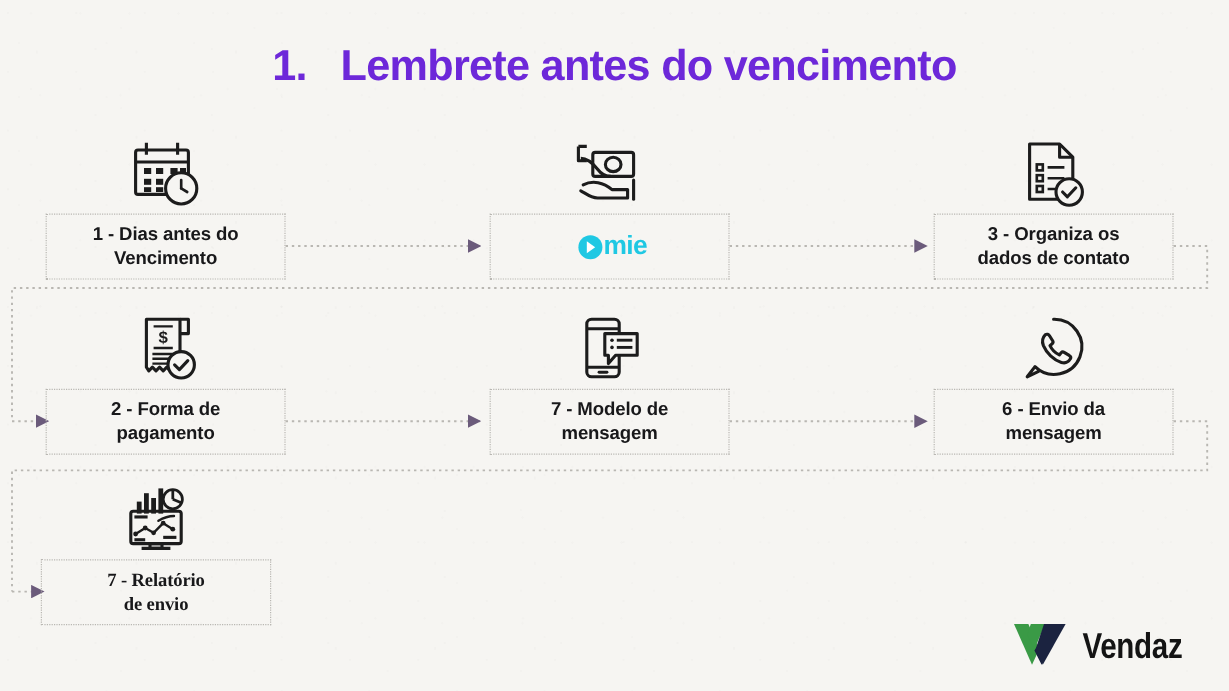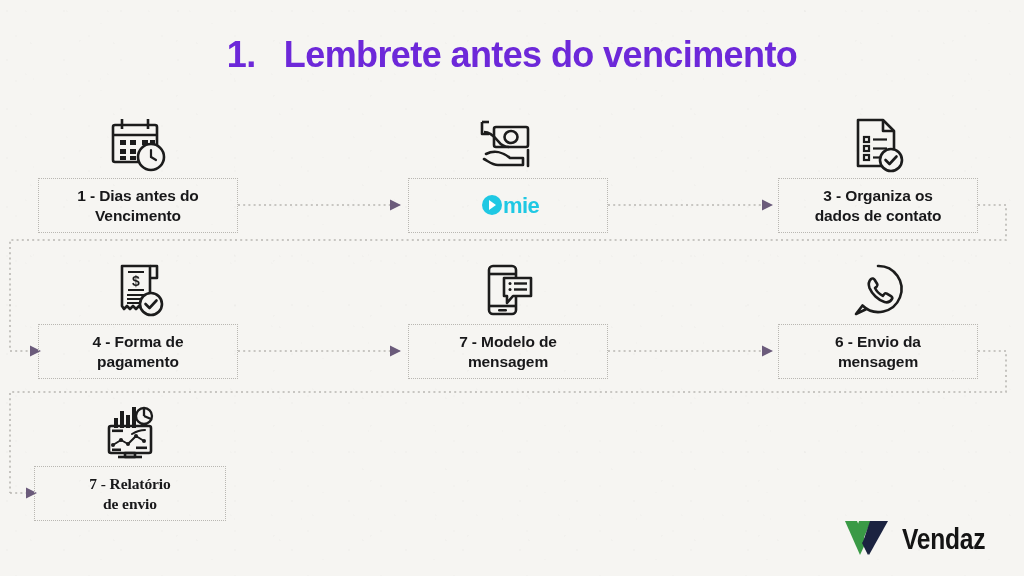--- a/index.html
+++ b/index.html
@@ -54,21 +54,21 @@
     text-align:center;
     padding:8px 6px;
   }
   .box-label{
     font-size:15.5px;font-weight:bold;line-height:1.28;
     color:#18181a;letter-spacing:-.1px;
   }
 
   
   .omie{
-    display:inline-flex;align-items:flex-start;vertical-align:-4px;
+    display:inline-flex;align-items:flex-end;vertical-align:-4px;
     margin-left:5px;
   }
   .omie .o{
     width:20px;height:20px;border-radius:50%;
     background:#1fc8e3;position:relative;display:inline-block;
     margin-right:1px;
   }
   .omie .o:after{
     content:"";position:absolute;left:7px;top:5px;
     border-left:7px solid #ffffff;
@@ -219,21 +219,21 @@
         <line x1="17" y1="33" x2="35" y2="33"></line>
         <line x1="17" y1="37" x2="35" y2="37"></line>
         <line x1="17" y1="41" x2="30" y2="41"></line>
       </g>
       <text x="26" y="24" font-family="'Liberation Sans',sans-serif" font-size="14" font-weight="bold" fill="#1c1c1c" text-anchor="middle">$</text>
       <circle cx="41" cy="42" r="11" fill="#f6f5f2" stroke="#1c1c1c" stroke-width="2.6"></circle>
       <path d="M35.5,42 L39.5,46 L46.5,38.5" fill="none" stroke="#1c1c1c" stroke-width="2.6" stroke-linecap="round" stroke-linejoin="round"></path>
     </svg>
   </div>
   <div class="box" style="top:68px;height:55px;">
-    <span class="box-label" style="white-space:pre-line;">4 - Forma de
+    <span class="box-label" style="white-space:pre-line;">2 - Forma de
 pagamento</span>
   </div>
 </div>
 
 <div class="step" style="left:408px;top:256px;width:200px;">
   <div class="icon" style="top:0;">
     <svg width="58" height="58" viewBox="0 0 58 58">
       <g fill="none" stroke="#1c1c1c" stroke-width="2.6" stroke-linejoin="round">
         <rect x="10" y="4" width="27" height="48" rx="4"></rect>
         <line x1="10" y1="12" x2="37" y2="12"></line>

